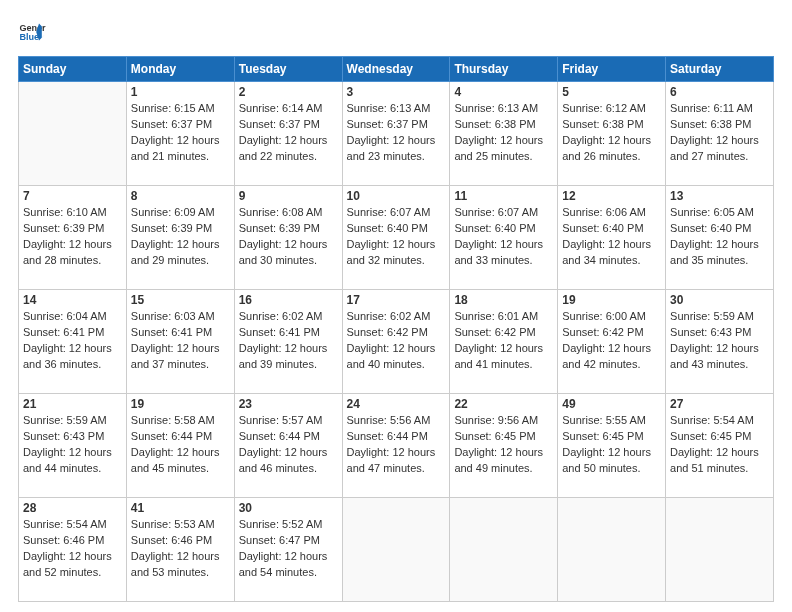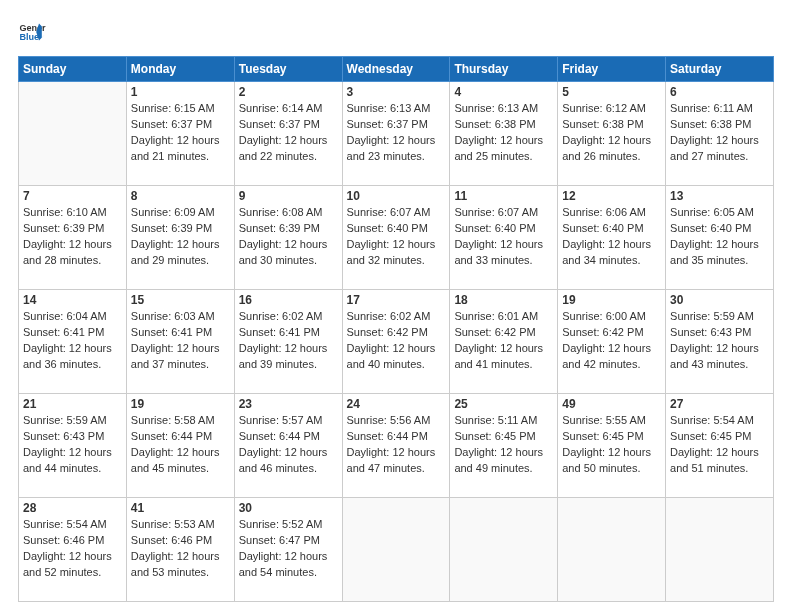--- a/index.html
+++ b/index.html
@@ -287,22 +287,22 @@
 and 46 minutes.</div>
           </td>
           <td>
             <span class="day-number">24</span>
             <div class="day-info">Sunrise: 5:56 AM
 Sunset: 6:44 PM
 Daylight: 12 hours
 and 47 minutes.</div>
           </td>
           <td>
-            <span class="day-number">25</span>
-            <div class="day-info">Sunrise: 5:11 AM
+            <span class="day-number">22</span>
+            <div class="day-info">Sunrise: 9:56 AM
 Sunset: 6:45 PM
 Daylight: 12 hours
 and 49 minutes.</div>
           </td>
           <td>
             <span class="day-number">49</span>
             <div class="day-info">Sunrise: 5:55 AM
 Sunset: 6:45 PM
 Daylight: 12 hours
 and 50 minutes.</div>

